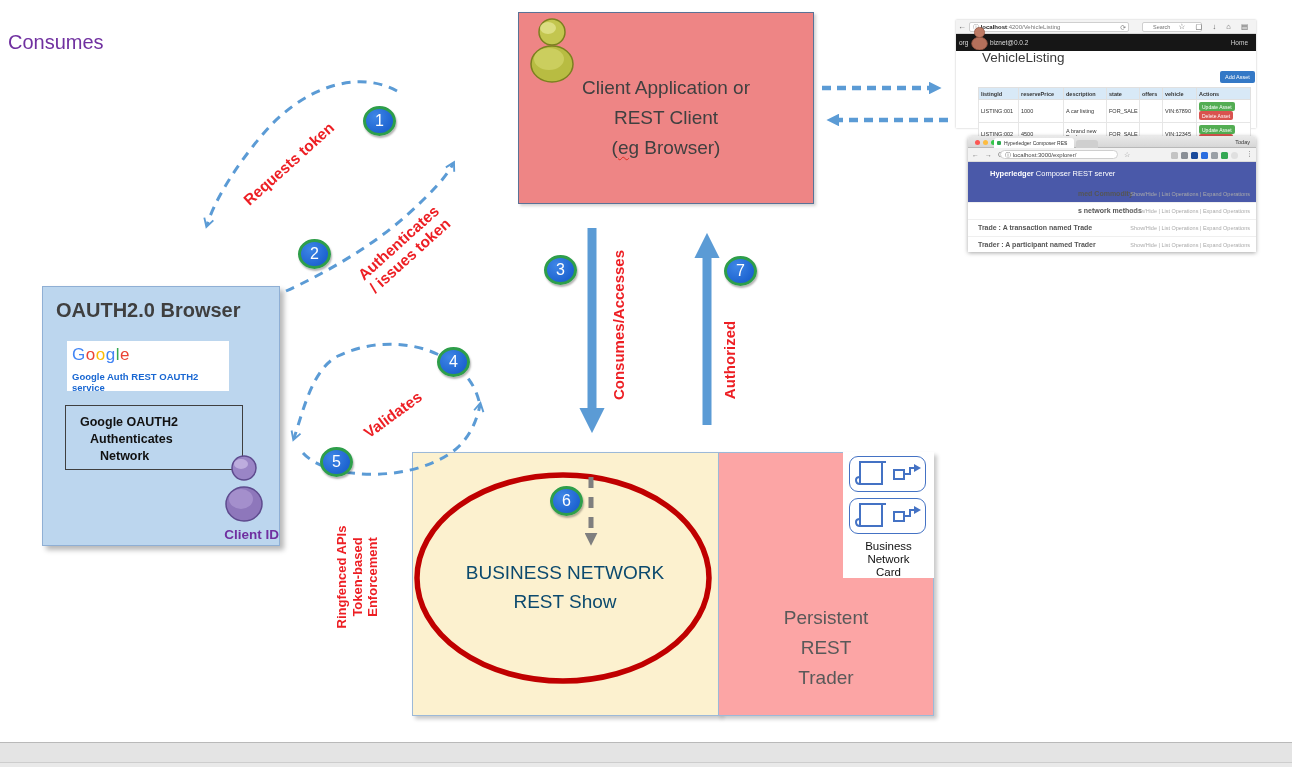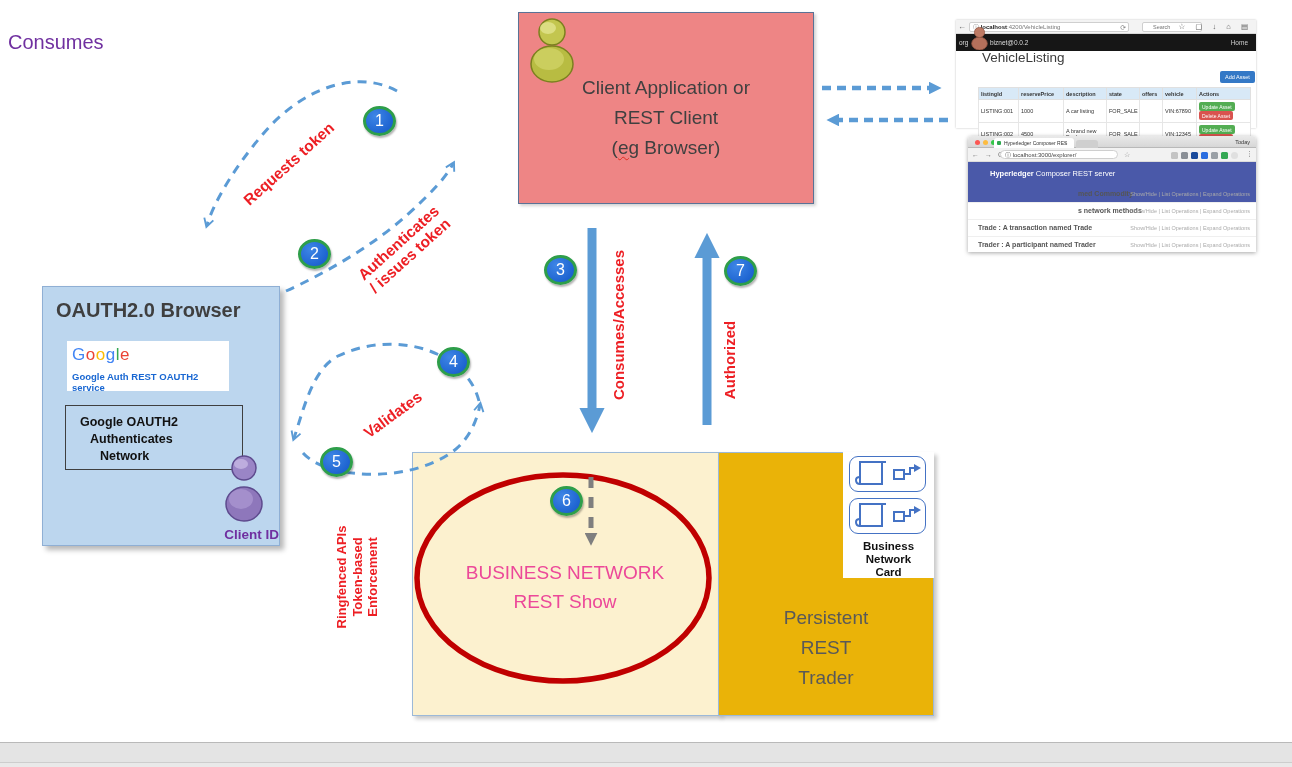--- a/index.html
+++ b/index.html
@@ -25,32 +25,32 @@
   .gl0,.gl3{color:#4285F4}.gl1,.gl5{color:#EA4335}.gl2{color:#FBBC05}.gl4{color:#34A853}
   .google-service{position:absolute;left:5px;top:30px;font-size:9.5px;font-weight:700;color:#1967D2;}
   .auth-box{position:absolute;left:22px;top:118px;width:178px;height:65px;border:1px solid #3F3F3F;
             font-size:12.5px;font-weight:700;color:#111;line-height:17px;padding-top:8px;box-sizing:border-box;}
   .auth-box .l1{padding-left:14px}.auth-box .l2{padding-left:24px}.auth-box .l3{padding-left:34px}
   .client-id{position:absolute;left:160px;top:240px;width:76px;text-align:right;
              font-size:13.5px;font-weight:700;color:#7030A0;}
 
   .yellow-box{left:412px;top:452px;width:306px;height:262px;background:#FCF1CF;
               border:1px solid #9CB9D8;box-shadow:3px 3px 4px rgba(0,0,0,.22);}
-  .green-box{left:718px;top:452px;width:214px;height:262px;background:#eab308;
+  .green-box{left:718px;top:452px;width:214px;height:262px;background:#fca5a5;
              border:1px solid #9CB9D8;box-shadow:3px 3px 4px rgba(0,0,0,.22);}
   .bn-text{left:418px;top:558px;width:294px;text-align:center;font-size:19px;line-height:29px;
-           color:#ec4899;z-index:8;}
+           color:#0c4a6e;z-index:8;}
   .persist-text{position:absolute;left:0;top:150px;width:100%;text-align:center;
                 font-size:19px;line-height:30px;color:#595959;}
 
   .bn-card{left:843px;top:452px;width:91px;height:126px;background:#fff;z-index:6;}
   .card-tile{position:absolute;left:6px;width:77px;height:36px;border:1.5px solid #4472C4;
              border-radius:9px;box-sizing:border-box;}
   .card-text{position:absolute;left:0;top:88px;width:100%;text-align:center;
-             font-size:11.5px;font-weight:700;color:#111;line-height:13px;}
+             font-size:11.5px;font-weight:400;color:#111;line-height:13px;}
 
   
   .step{position:absolute;width:33px;height:30px;border-radius:50%;
         background:radial-gradient(circle at 35% 30%, #3E86E6, #1156C8);
         border:3px solid #2E9E4A;box-sizing:border-box;color:#fff;font-size:16px;
         display:flex;align-items:center;justify-content:center;z-index:9;
         box-shadow:1px 2px 2px rgba(0,0,0,.3);}
 
   
   .rot{position:absolute;color:#ED1F24;font-weight:600;white-space:nowrap;z-index:8;}

